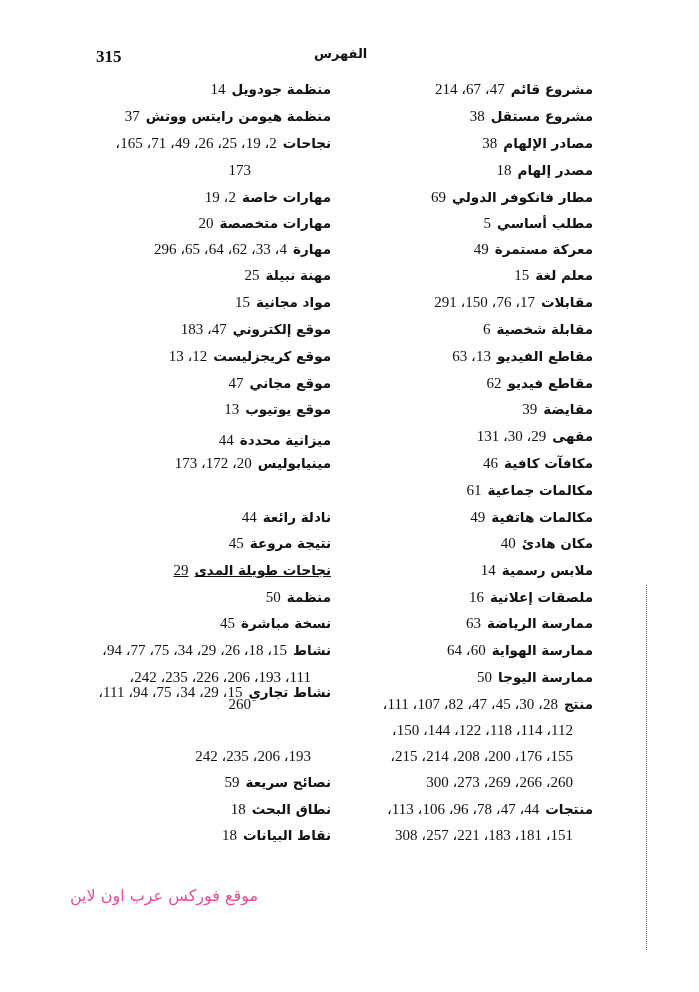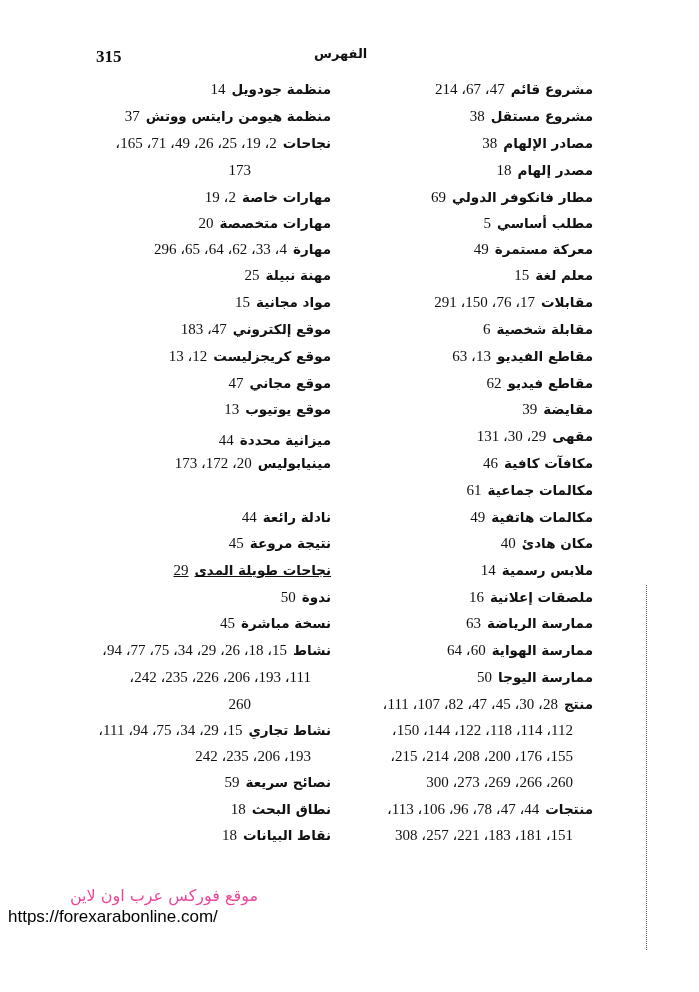--- a/index.html
+++ b/index.html
@@ -76,30 +76,29 @@
     <div class="entry" style="top: 293px;"><span class="term">مواد مجانية</span><span class="pages">15</span></div>
     <div class="entry" style="top: 320px;"><span class="term">موقع إلكتروني</span><span class="pages">47، 183</span></div>
     <div class="entry" style="top: 347px;"><span class="term">موقع كريجزليست</span><span class="pages">12، 13</span></div>
     <div class="entry" style="top: 374px;"><span class="term">موقع مجاني</span><span class="pages">47</span></div>
     <div class="entry" style="top: 400px;"><span class="term">موقع يوتيوب</span><span class="pages">13</span></div>
     <div class="entry" style="top: 431px;"><span class="term">ميزانية محددة</span><span class="pages">44</span></div>
     <div class="entry" style="top: 454px;"><span class="term">مينيابوليس</span><span class="pages">20، 172، 173</span></div>
     <div class="entry" style="top: 508px;"><span class="term">نادلة رائعة</span><span class="pages">44</span></div>
     <div class="entry" style="top: 534px;"><span class="term">نتيجة مروعة</span><span class="pages">45</span></div>
     <div class="entry" style="top: 561px; text-decoration: underline;"><span class="term">نجاحات طويلة المدى</span><span class="pages">29</span></div>
-    <div class="entry" style="top: 588px;"><span class="term">ندوة</span><span class="pages">50</span></div>
+    <div class="entry" style="top: 588px;"><span class="term">منظمة</span><span class="pages">50</span></div>
     <div class="entry" style="top: 614px;"><span class="term">نسخة مباشرة</span><span class="pages">45</span></div>
     <div class="entry" style="top: 641px;"><span class="term">نشاط</span><span class="pages">15، 18، 26، 29، 34، 75، 77، 94،</span></div>
     <div class="entry cont indent" style="top: 668px;">111، 193، 206، 226، 235، 242،</div>
     <div class="entry cont center" style="top: 695px;">260</div>
-    <div class="entry" style="top: 721px;"><span class="term">نشاط تجاري</span><span class="pages">15، 29، 34، 75، 94، 111،</span></div>
+    <div class="entry" style="top: 683px;"><span class="term">نشاط تجاري</span><span class="pages">15، 29، 34، 75، 94، 111،</span></div>
     <div class="entry cont indent" style="top: 747px;">193، 206، 235، 242</div>
     <div class="entry" style="top: 773px;"><span class="term">نصائح سريعة</span><span class="pages">59</span></div>
     <div class="entry" style="top: 800px;"><span class="term">نطاق البحث</span><span class="pages">18</span></div>
     <div class="entry" style="top: 826px;"><span class="term">نقاط البيانات</span><span class="pages">18</span></div>
   </div>
 
 <div class="watermark">
   <span class="wm-ar">موقع فوركس عرب اون لاين</span>
-  <span class="wm-url">https://forexarabonline.com/</span>
 </div>
 
 <div class="scan-edge"></div>
 
 </body></html>

